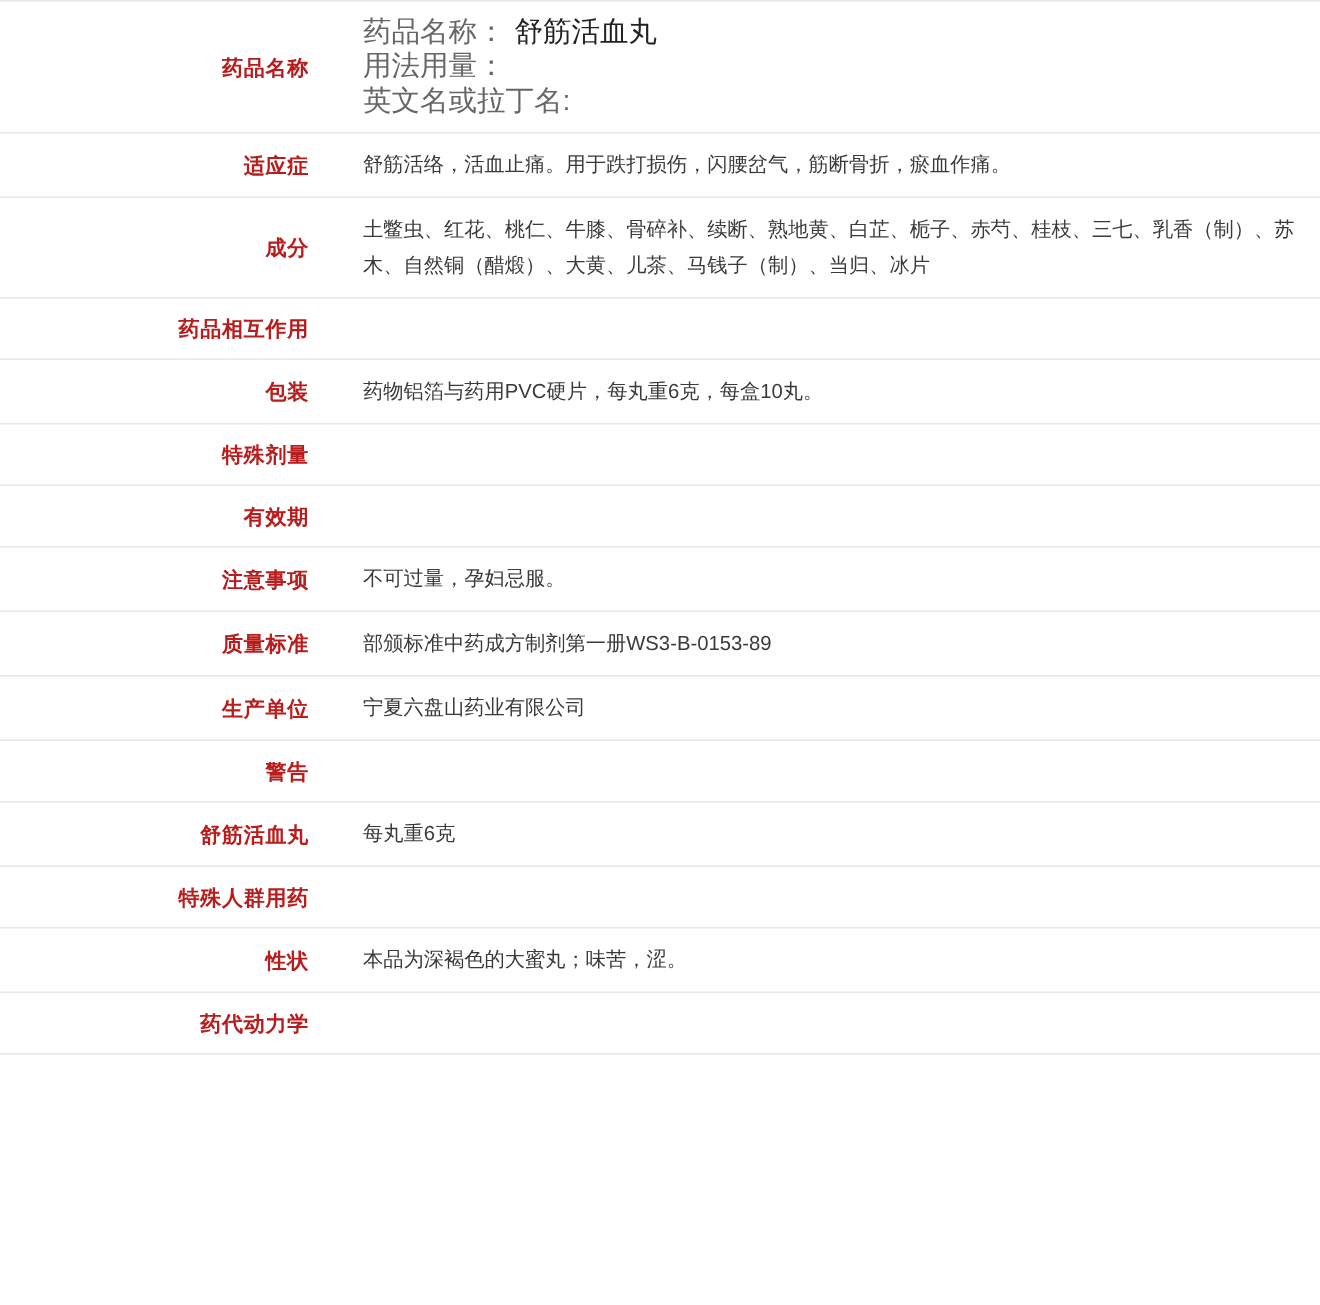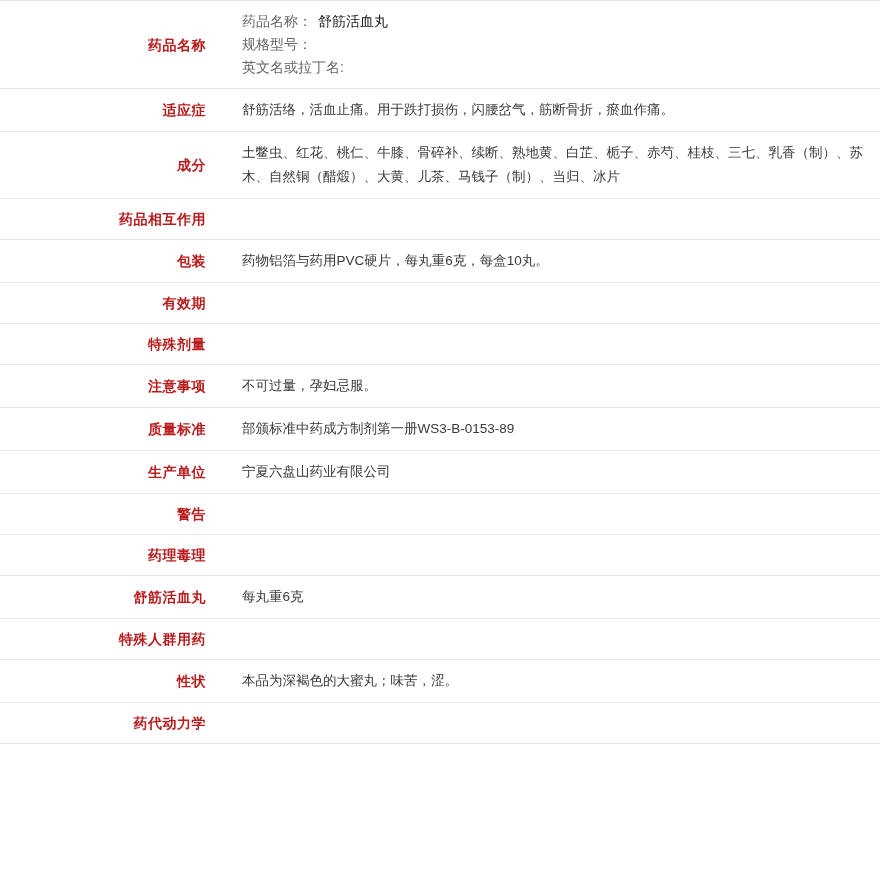--- a/index.html
+++ b/index.html
@@ -43,21 +43,21 @@
     color: #3a3a3a;
     line-height: 24px;
     word-break: break-all;
   }
   .value-cell.empty {
     padding-top: 9px;
     padding-bottom: 9px;
     min-height: 22px;
   }
   .name-block {
-    font-size: 14px;
+    font-size: 19px;
     line-height: 23px;
     color: #555555;
   }
   .name-block .sub-label {
     color: #666666;
   }
   .name-block .sub-value {
     color: #222222;
     padding-left: 6px;
   }
@@ -72,21 +72,21 @@
   <tbody>
 
     <tr>
       <td class="label-cell">药品名称</td>
       <td class="value-cell">
         <div class="name-block">
           <div class="row-line">
             <span class="sub-label">药品名称：</span><span class="sub-value">舒筋活血丸</span>
           </div>
           <div class="row-line">
-            <span class="sub-label">规格型号：</span><span class="sub-value"></span>
+            <span class="sub-label">用法用量：</span><span class="sub-value"></span>
           </div>
           <div class="row-line">
             <span class="sub-label">英文名或拉丁名:</span><span class="sub-value"></span>
           </div>
         </div>
       </td>
     </tr>
 
     <tr>
       <td class="label-cell">适应症</td>
@@ -102,26 +102,26 @@
       <td class="label-cell">药品相互作用</td>
       <td class="value-cell empty"></td>
     </tr>
 
     <tr>
       <td class="label-cell">包装</td>
       <td class="value-cell">药物铝箔与药用PVC硬片，每丸重6克，每盒10丸。</td>
     </tr>
 
     <tr>
-      <td class="label-cell">有效期</td>
+      <td class="label-cell">特殊剂量</td>
       <td class="value-cell empty"></td>
     </tr>
 
     <tr>
-      <td class="label-cell">特殊剂量</td>
+      <td class="label-cell">有效期</td>
       <td class="value-cell empty"></td>
     </tr>
 
 
     <tr>
       <td class="label-cell">注意事项</td>
       <td class="value-cell">不可过量，孕妇忌服。</td>
     </tr>
 
 
@@ -133,24 +133,20 @@
     <tr>
       <td class="label-cell">生产单位</td>
       <td class="value-cell">宁夏六盘山药业有限公司</td>
     </tr>
 
     <tr>
       <td class="label-cell">警告</td>
       <td class="value-cell empty"></td>
     </tr>
 
-    <tr>
-      <td class="label-cell">药理毒理</td>
-      <td class="value-cell empty"></td>
-    </tr>
 
     <tr>
       <td class="label-cell">舒筋活血丸</td>
       <td class="value-cell">每丸重6克</td>
     </tr>
 
     <tr>
       <td class="label-cell">特殊人群用药</td>
       <td class="value-cell empty"></td>
     </tr>

